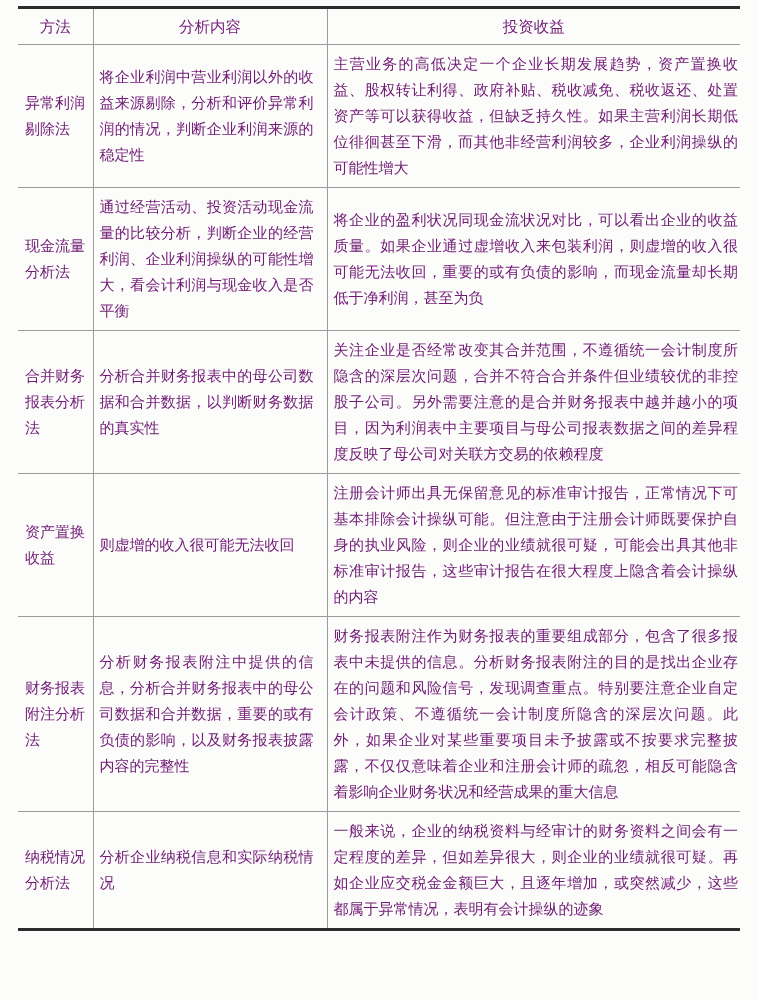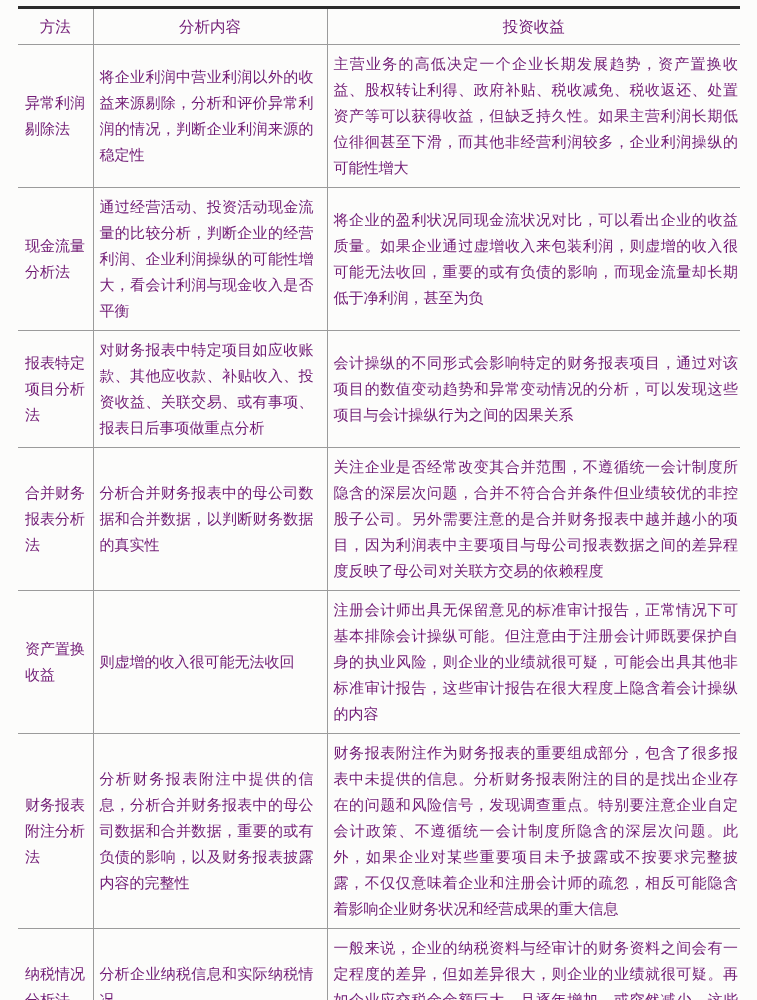--- a/index.html
+++ b/index.html
@@ -84,25 +84,20 @@
         <tr style="height: 143px;">
           <td class="col-method">异常利润剔除法</td>
           <td class="col-content">将企业利润中营业利润以外的收益来源剔除，分析和评价异常利润的情况，判断企业利润来源的稳定性</td>
           <td class="col-purpose">主营业务的高低决定一个企业长期发展趋势，资产置换收益、股权转让利得、政府补贴、税收减免、税收返还、处置资产等可以获得收益，但缺乏持久性。如果主营利润长期低位徘徊甚至下滑，而其他非经营利润较多，企业利润操纵的可能性增大</td>
         </tr>
         <tr style="height: 109px;">
           <td class="col-method">现金流量分析法</td>
           <td class="col-content">通过经营活动、投资活动现金流量的比较分析，判断企业的经营利润、企业利润操纵的可能性增大，看会计利润与现金收入是否平衡</td>
           <td class="col-purpose">将企业的盈利状况同现金流状况对比，可以看出企业的收益质量。如果企业通过虚增收入来包装利润，则虚增的收入很可能无法收回，重要的或有负债的影响，而现金流量却长期低于净利润，甚至为负</td>
         </tr>
-        <tr style="height: 109px;">
-          <td class="col-method">报表特定项目分析法</td>
-          <td class="col-content">对财务报表中特定项目如应收账款、其他应收款、补贴收入、投资收益、关联交易、或有事项、报表日后事项做重点分析</td>
-          <td class="col-purpose">会计操纵的不同形式会影响特定的财务报表项目，通过对该项目的数值变动趋势和异常变动情况的分析，可以发现这些项目与会计操纵行为之间的因果关系</td>
-        </tr>
         <tr style="height: 138px;">
           <td class="col-method">合并财务报表分析法</td>
           <td class="col-content">分析合并财务报表中的母公司数据和合并数据，以判断财务数据的真实性</td>
           <td class="col-purpose">关注企业是否经常改变其合并范围，不遵循统一会计制度所隐含的深层次问题，合并不符合合并条件但业绩较优的非控股子公司。另外需要注意的是合并财务报表中越并越小的项目，因为利润表中主要项目与母公司报表数据之间的差异程度反映了母公司对关联方交易的依赖程度</td>
         </tr>
         <tr style="height: 135px;">
           <td class="col-method">资产置换收益</td>
           <td class="col-content">则虚增的收入很可能无法收回</td>
           <td class="col-purpose">注册会计师出具无保留意见的标准审计报告，正常情况下可基本排除会计操纵可能。但注意由于注册会计师既要保护自身的执业风险，则企业的业绩就很可疑，可能会出具其他非标准审计报告，这些审计报告在很大程度上隐含着会计操纵的内容</td>
         </tr>

